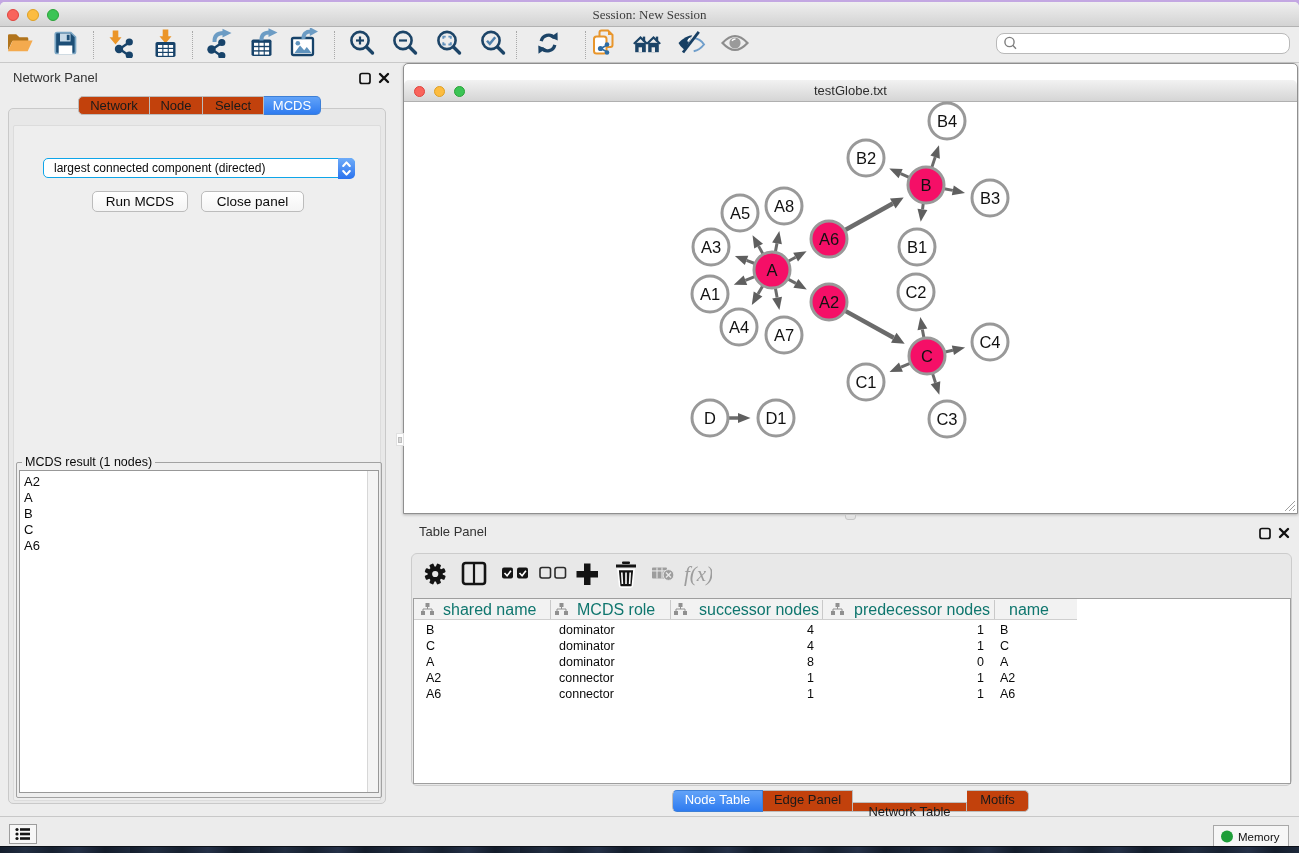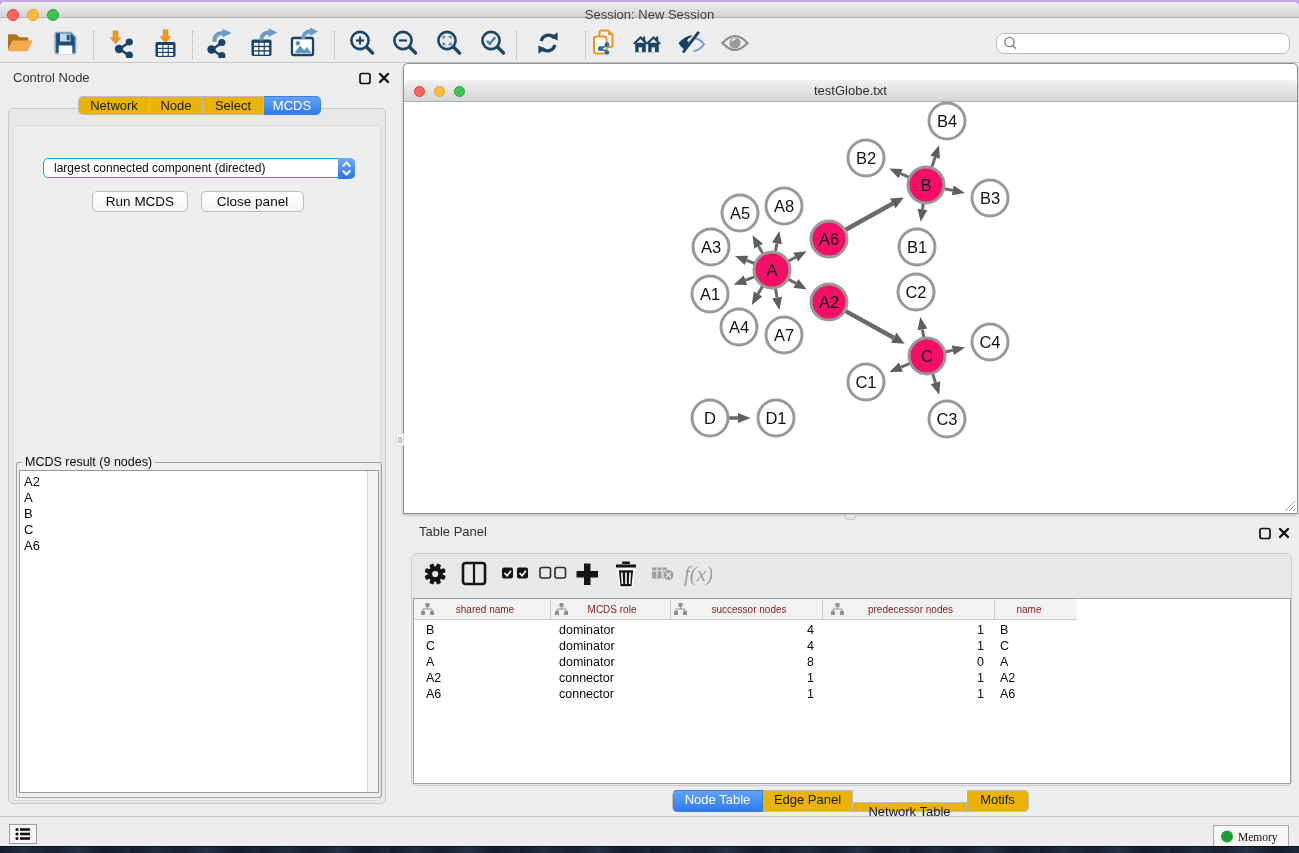--- a/index.html
+++ b/index.html
@@ -1,30 +1,30 @@
 <!DOCTYPE html>
 <html><head>
 <meta charset="utf-8">
 <style>
 * { margin:0; padding:0; box-sizing:border-box; }
 html,body { width:1299px; height:853px; }
 body { font-family:"Liberation Sans",sans-serif; position:relative; overflow:hidden; background:#c3a7e2; }
 .abs { position:absolute; }
 .mainwin { position:absolute; top:2px; left:0; width:1299px; height:844px; background:#ededed; border-radius:5px 5px 0 0; }
-.titlebar { position:absolute; top:0; left:0; width:100%; height:16px; background:linear-gradient(#efefef,#d3d3d3); border-bottom:1px solid #b2b2b2; border-radius:5px 5px 0 0; }
+.titlebar { position:absolute; top:0; left:0; width:100%; height:25px; background:linear-gradient(#efefef,#d3d3d3); border-bottom:1px solid #b2b2b2; border-radius:5px 5px 0 0;font-family:Liberation Serif, serif; }
 .tl { position:absolute; top:7px; width:12px; height:12px; border-radius:50%; }
 .title-txt { text-align:center; line-height:25px; font-size:13px; color:#3c3c3c; }
 .toolbar { position:absolute; top:25px; left:0; width:100%; height:36px; background:#ededed; border-bottom:1px solid #c9c9c9; }
 .tsep { position:absolute; top:4px; height:28px; width:0; border-left:1px dotted #a9a9a9; }
 .ticon { position:absolute; top:1px; }
 .searchbox { position:absolute; left:996px; top:6px; width:294px; height:21px; background:#fff; border:1px solid #b9b9b9; border-radius:8px; }
 
 .cp-title { position:absolute; left:13px; top:68px; font-size:13px; color:#333; }
 .tabbar { position:absolute; display:flex; height:19px; font-size:13px; z-index:5; }
-.tabbar .tab { background:#eab308; border:1px solid #bcbcbc; border-left:none; color:#1a1a1a; text-align:center; line-height:17px; }
+.tabbar .tab { background:#c2410c; border:1px solid #bcbcbc; border-left:none; color:#1a1a1a; text-align:center; line-height:17px; }
 .tabbar .tab:first-child { border-left:1px solid #bcbcbc; border-radius:5px 0 0 5px; }
 .tabbar .tab:last-child { border-radius:0 5px 5px 0; }
 .tabbar .sel { background:linear-gradient(#62a3f8,#2e7bf0); color:#fff; border-color:#3d7fd6; }
 .cp-outer { position:absolute; left:8px; top:106px; width:378px; height:696px; background:#e8e8e8; border:1px solid #c9c9c9; border-radius:5px; }
 .cp-inner { position:absolute; left:4px; top:16px; width:368px; height:676px; background:#eeeeee; border:1px solid #dcdcdc; border-radius:2px; }
 .opt-label { position:absolute; left:0; top:10px; width:100%; text-align:center; font-size:13.5px; color:#0a0a0a; }
 .dropdown { position:absolute; left:29px; top:32px; width:312px; height:20px; background:#fff; border:1px solid #0ea5e9; border-radius:5px; font-size:12px; color:#0a0a0a; line-height:19px; padding-left:10px; }
 .dd-step { position:absolute; right:-1px; top:-1px; width:17px; height:21px; border-radius:0 5px 5px 0; background:linear-gradient(#6facf9,#2a72ee); }
 .btn { position:absolute; height:21px; background:linear-gradient(#ffffff,#f4f4f4); border:1px solid #bcbcbc; border-radius:5px; font-size:13.5px; color:#0a0a0a; text-align:center; line-height:19px; }
 .groupbox { position:absolute; left:2px; top:336px; width:366px; height:336px; border:1px solid #a2a2a2; border-radius:2px; }
@@ -36,26 +36,26 @@
 .netwin { position:absolute; left:403px; top:61px; width:895px; height:451px; background:#fff; border:1px solid #8f8f8f; border-radius:5px 5px 0 0; box-shadow:0 1px 3px rgba(0,0,0,.25); }
 .nettitle { position:absolute; top:16px; left:0; width:100%; height:22px; background:linear-gradient(#f2f2f2,#d5d5d5); border-bottom:1px solid #b0b0b0; border-radius:5px 5px 0 0; }
 .nettitle .title-txt { line-height:22px; font-size:13px; color:#2e2e2e; }
 .ntl { position:absolute; top:5.5px; width:11px; height:11px; border-radius:50%; }
 
 .tp-title { position:absolute; left:419px; top:522px; font-size:13px; color:#333; }
 .tp-box { position:absolute; left:411px; top:551px; width:881px; height:233px; background:#e8e8e8; border:1px solid #cccccc; border-radius:6px; }
 .tp-table { position:absolute; left:1px; top:44px; width:878px; height:186px; background:#fff; border:1px solid #9e9e9e; }
 .thead { position:absolute; left:0; top:0; width:663px; height:21px; background:#f2f2f2; border-bottom:1px solid #cfcfcf; }
 .thead .hdiv { position:absolute; top:1px; height:19px; width:0; border-left:1px solid #c9c9c9; }
-.thead .htxt { position:absolute; top:0; font-size:10px; color:#7f1d1d; line-height:21px; text-align:center; white-space:nowrap; }
+.thead .htxt { position:absolute; top:0; font-size:16px; color:#0f766e; line-height:21px; text-align:center; white-space:nowrap; }
 .trow { position:absolute; font-size:12.5px; color:#0a0a0a; }
 .bottab { position:absolute; top:788px; left:672px; height:22px; }
 
 .statusbar { position:absolute; left:0; top:814px; width:1299px; height:30px; background:#ececec; border-top:1px solid #c8c8c8; }
-.memory { position:absolute; right:10px; top:8px; width:76px; height:23px; background:#f6f6f6; border:1px solid #a8a8a8; font-size:11.5px; color:#111;font-family:Liberation Serif, serif; }
+.memory { position:absolute; right:10px; top:8px; width:76px; height:23px; background:#f6f6f6; border:1px solid #a8a8a8; font-size:11.5px; color:#111; }
 .darkstrip { position:absolute; left:0; top:846px; width:1299px; height:7px; border-top:1px solid #0c1119; background:repeating-linear-gradient(90deg,#141d2c 0,#202c40 25px,#16202f 52px,#243047 78px,#131c2a 105px,#1d293c 130px); }
 </style>
 </head>
 <body>
 <div class="mainwin">
   <div class="titlebar">
     <div class="tl" style="left:7px;background:#f9645c;border:1px solid #e0443e;"></div>
     <div class="tl" style="left:27px;background:#fcbc40;border:1px solid #dfa023;"></div>
     <div class="tl" style="left:47px;background:#3bc455;border:1px solid #2aa338;"></div>
     <div class="title-txt">Session: New Session</div>
@@ -212,21 +212,21 @@
     <div class="ticon" style="left:720px"><svg width="30" height="30" viewBox="0 0 30 30">
           <path d="M2.5 15 Q9 8 15 8 Q21 8 27.5 15 Q21 22 15 22 Q9 22 2.5 15 Z" fill="none" stroke="#8d8d8d" stroke-width="2.2"></path>
           <circle cx="15" cy="15" r="5.6" fill="#9a9a9a"></circle>
           <path d="M12 12.8 Q13.3 11 15.5 11" stroke="#fff" stroke-width="1.6" fill="none"></path>
         </svg></div>
     <div class="searchbox"><svg width="24" height="19" viewBox="0 0 24 19">
           <circle cx="12.5" cy="8" r="4.6" fill="none" stroke="#7e7e7e" stroke-width="1.4"></circle>
           <line x1="15.7" y1="11.3" x2="19" y2="14.8" stroke="#7e7e7e" stroke-width="1.4"></line>
         </svg></div>
   </div>
-  <div class="cp-title">Control Node</div>
+  <div class="cp-title">Network Panel</div>
   <div class="abs" style="left:359px;top:69px;"><svg width="32" height="13" viewBox="0 0 32 13">
         <rect x="1" y="1.5" width="10" height="10" rx="2" fill="none" stroke="#111" stroke-width="1.7"></rect>
         <path d="M21 2 l8 8 M29 2 l-8 8" stroke="#111" stroke-width="2.4" stroke-linecap="round"></path>
       </svg></div>
   <div class="tabbar" style="left:78px;top:94px;">
     <div class="tab" style="width:72px;">Network</div>
     <div class="tab" style="width:53px;">Node</div>
     <div class="tab" style="width:61px;">Select</div>
     <div class="tab sel" style="width:57px;">MCDS</div>
   </div>
@@ -234,21 +234,21 @@
     <div class="cp-inner">
       <div class="dropdown">largest connected component (directed)
         <div class="dd-step"><svg width="17" height="21" viewBox="0 0 17 21">
               <path d="M5.2 8 l3.3-3.6 3.3 3.6" stroke="#fff" stroke-width="2.1" fill="none" stroke-linecap="round" stroke-linejoin="round"></path>
               <path d="M5.2 13 l3.3 3.6 3.3-3.6" stroke="#fff" stroke-width="2.1" fill="none" stroke-linecap="round" stroke-linejoin="round"></path>
             </svg></div>
       </div>
       <div class="btn" style="left:78px;top:65px;width:96px;">Run MCDS</div>
       <div class="btn" style="left:187px;top:65px;width:103px;">Close panel</div>
       <div class="groupbox">
-        <div class="grouplabel">MCDS result (9 nodes)</div>
+        <div class="grouplabel">MCDS result (1 nodes)</div>
         <div class="listbox">
           <div class="items">A2<br>A<br>B<br>C<br>A6</div>
           <div class="scrolltrack"></div>
         </div>
       </div>
     </div>
   </div>
   <div class="netwin">
     <div class="nettitle">
       <div class="ntl" style="left:9.5px;background:#f9645c;border:1px solid #e0443e;"></div>

